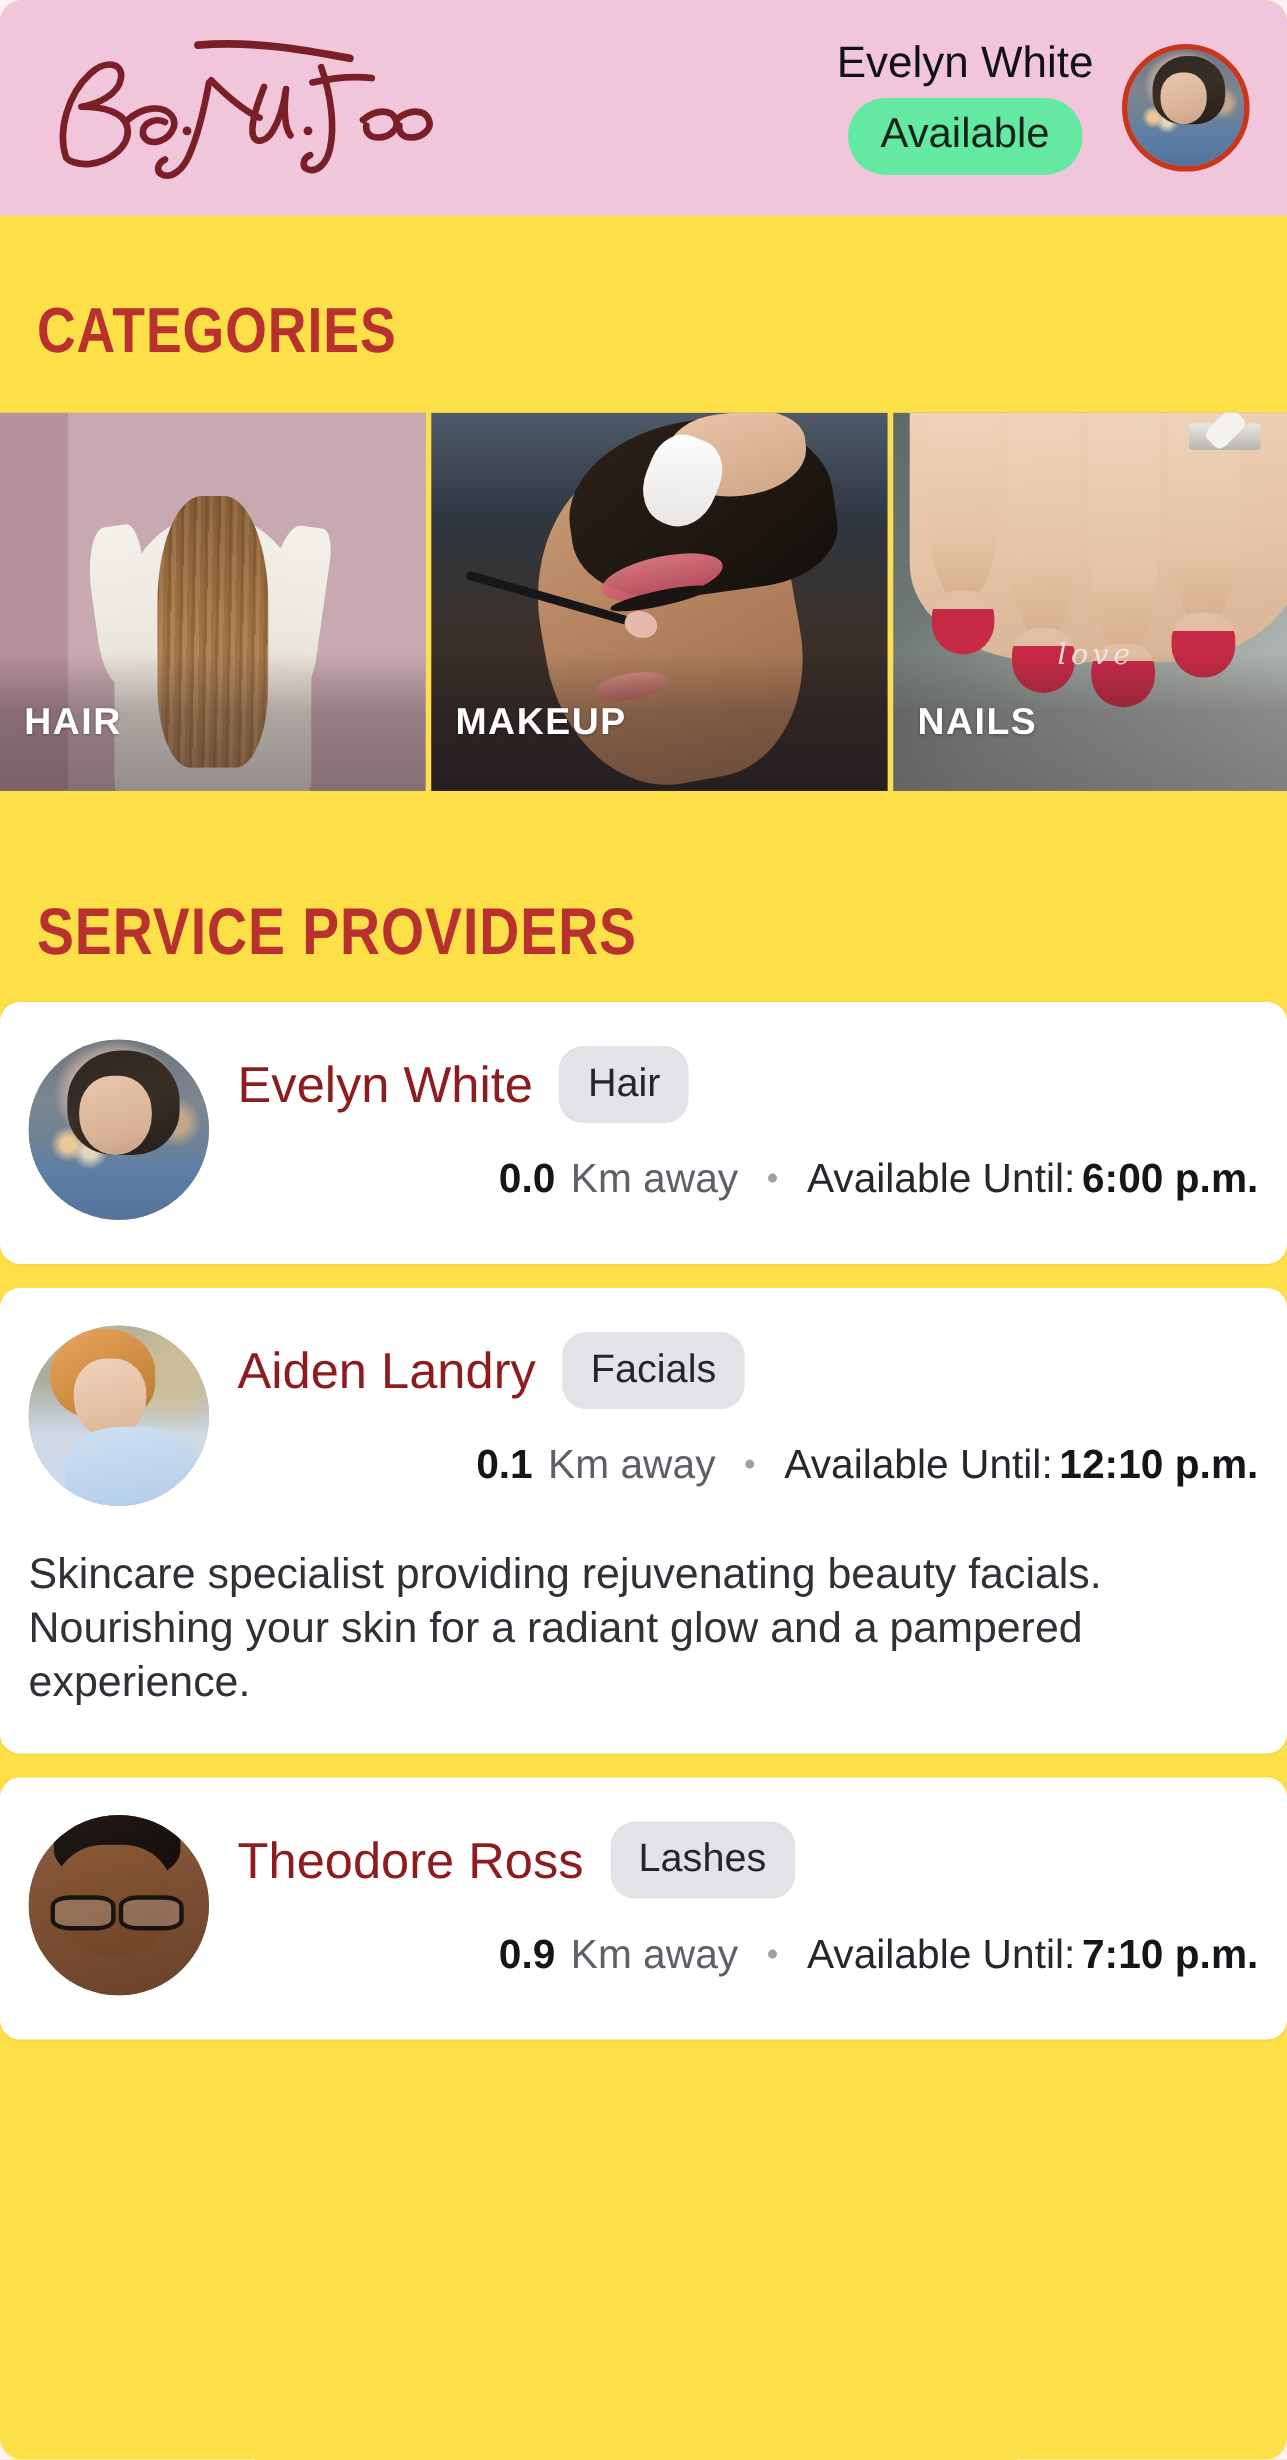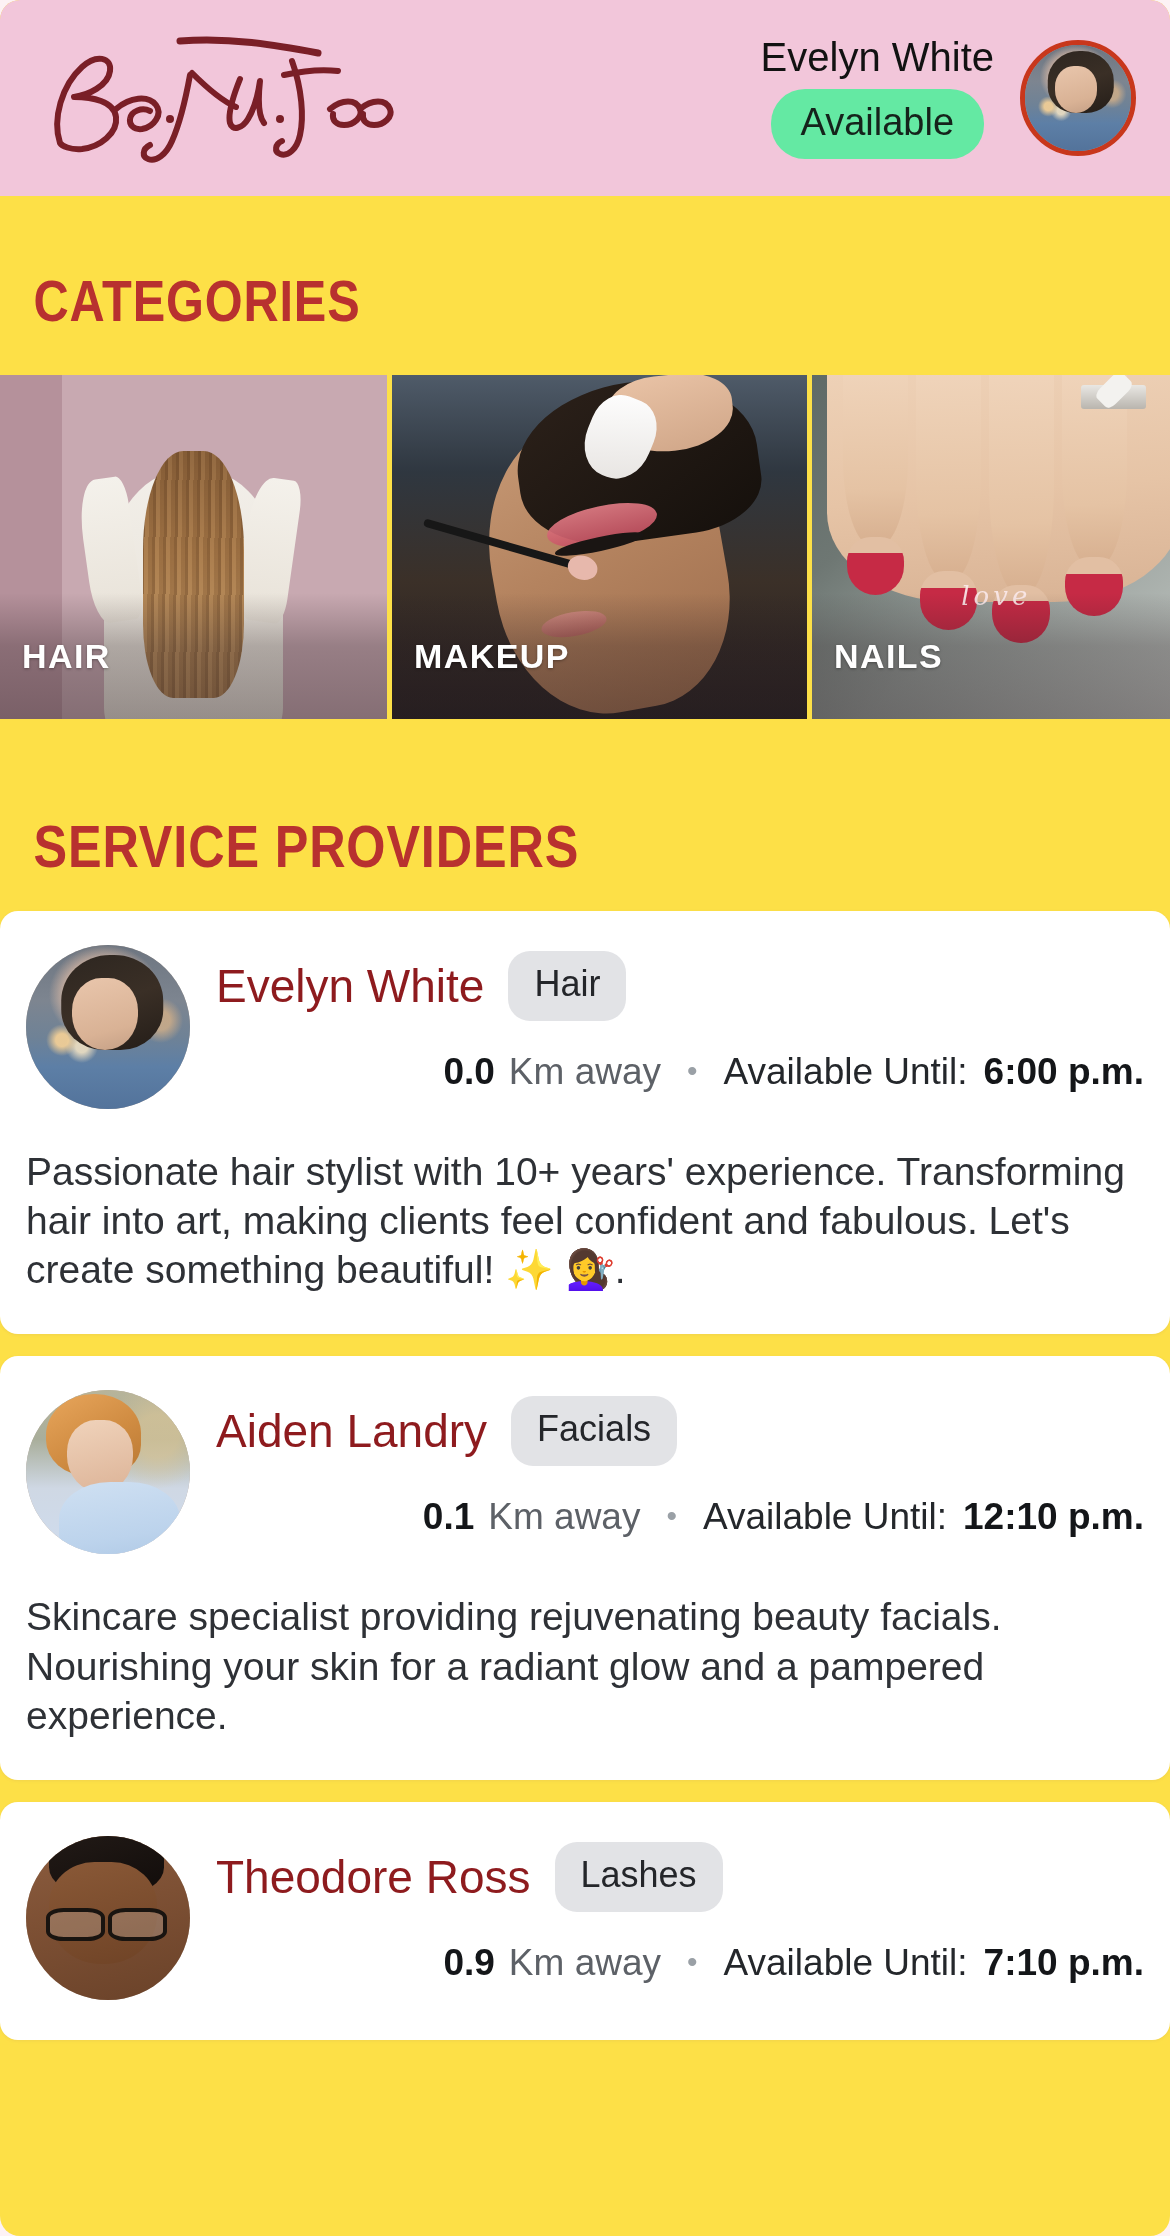--- a/index.html
+++ b/index.html
@@ -552,21 +552,21 @@
   }
   .meta-strong { color: #141619; font-weight: bold; }
   .meta-muted  { color: #5d6167; margin-left: 10px; }
   .meta-dot {
     color: #9aa0a6;
     margin: 0 22px;
     font-size: 30px;
     position: relative;
     top: -3px;
   }
-  .meta-until { color: #24272b; margin-right: 12px; }
+  .meta-until { color: #24272b; margin-right: 2px; }
 
   .provider-bio {
     margin-top: 38px;
     font-size: 39px;
     line-height: 1.26;
     color: #2e3136;
   }
   .bio-emoji { font-family: "DejaVu Sans", sans-serif; }
 </style>
 </head>
@@ -676,21 +676,20 @@
           </div>
           <div class="meta-row">
             <span class="meta-strong">0.0</span>
             <span class="meta-muted">Km away</span>
             <span class="meta-dot">•</span>
             <span class="meta-until">Available Until:</span>
             <span class="meta-strong">6:00 p.m.</span>
           </div>
         </div>
       </div>
-      <div class="provider-bio"><span>Passionate hair stylist with 10+ years' experience. Transforming hair into art, making clients feel confident and fabulous. Let's create something beautiful!</span> <span class="bio-emoji">✨ 💇‍♀️</span><span>.</span></div>
     </div>
 
     <div class="provider-card">
       <div class="provider-head">
         <div class="provider-avatar">
           <div class="ph ph-aiden">
             <div class="face-aiden"></div>
           </div>
         </div>
         <div class="provider-info">

